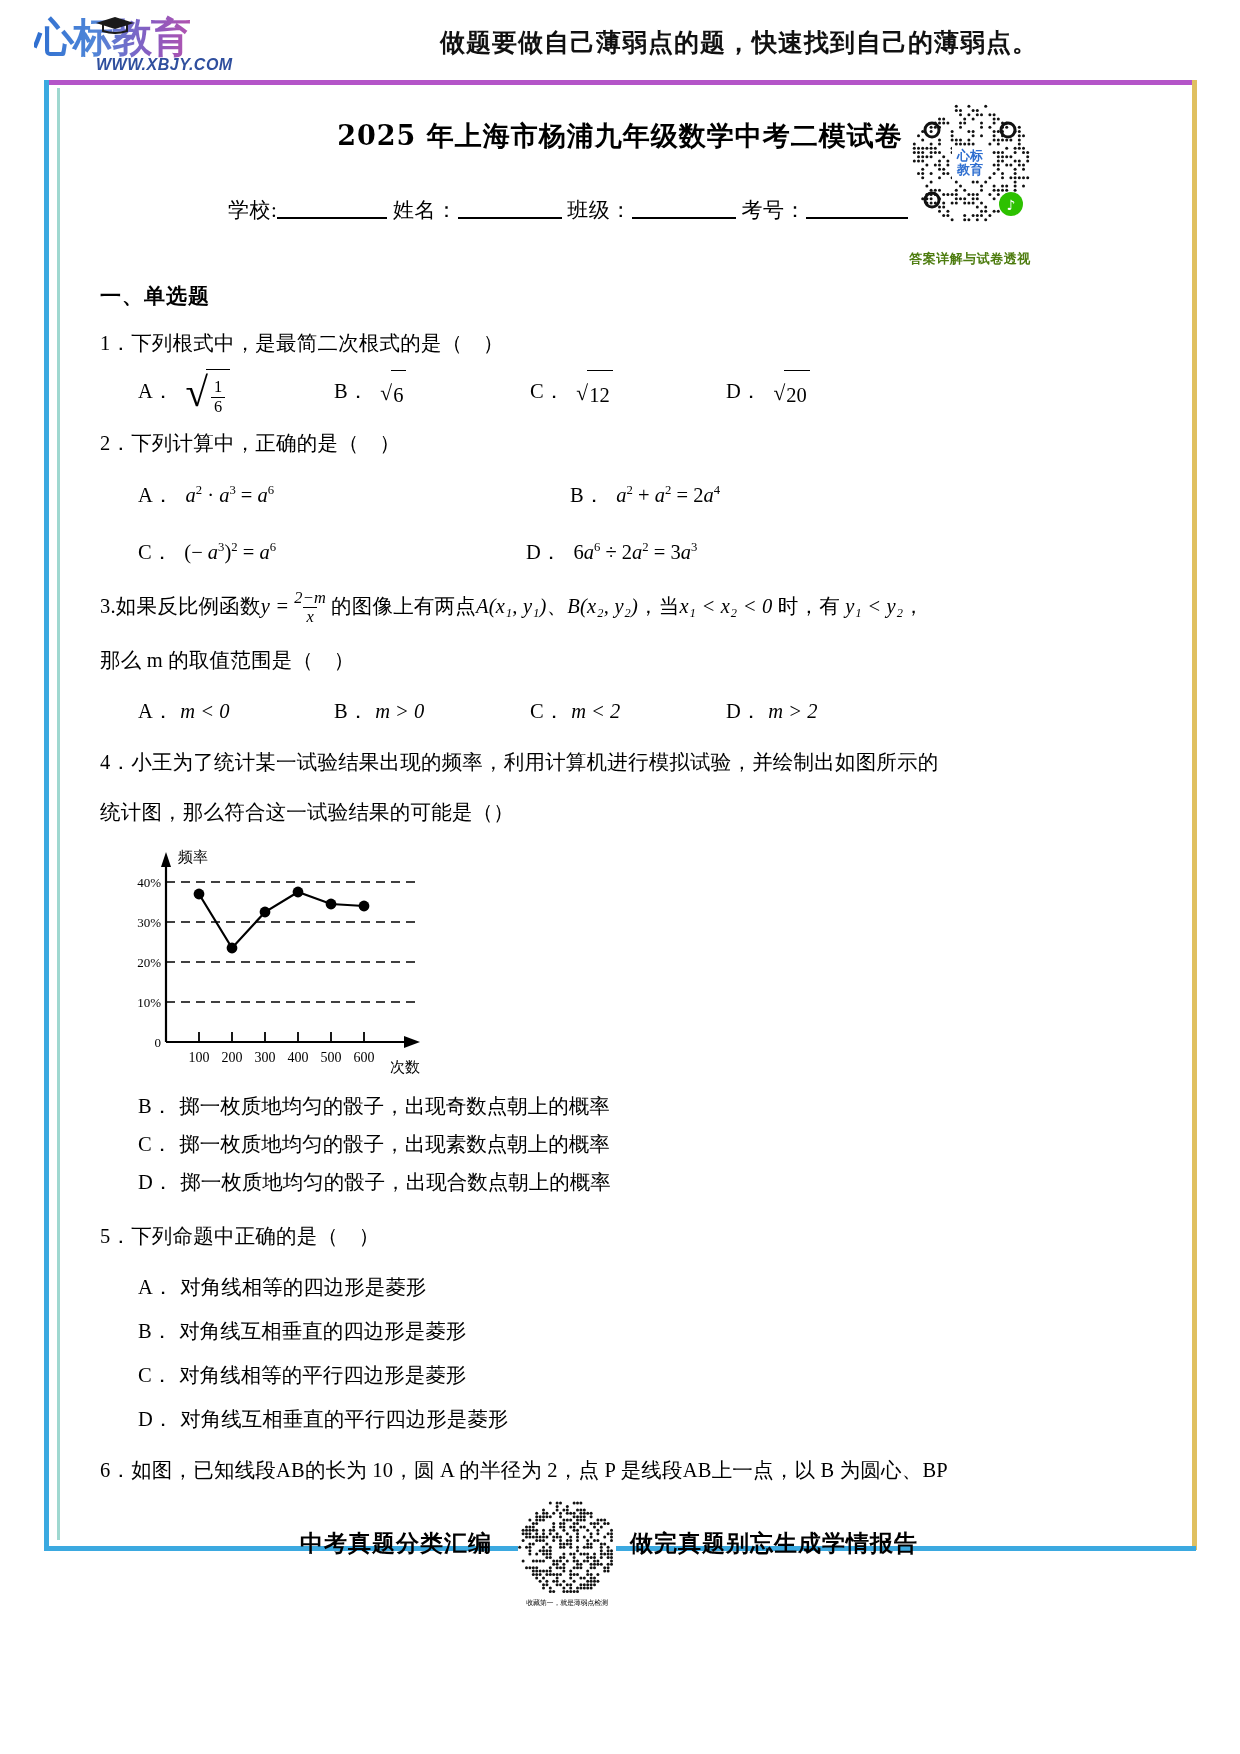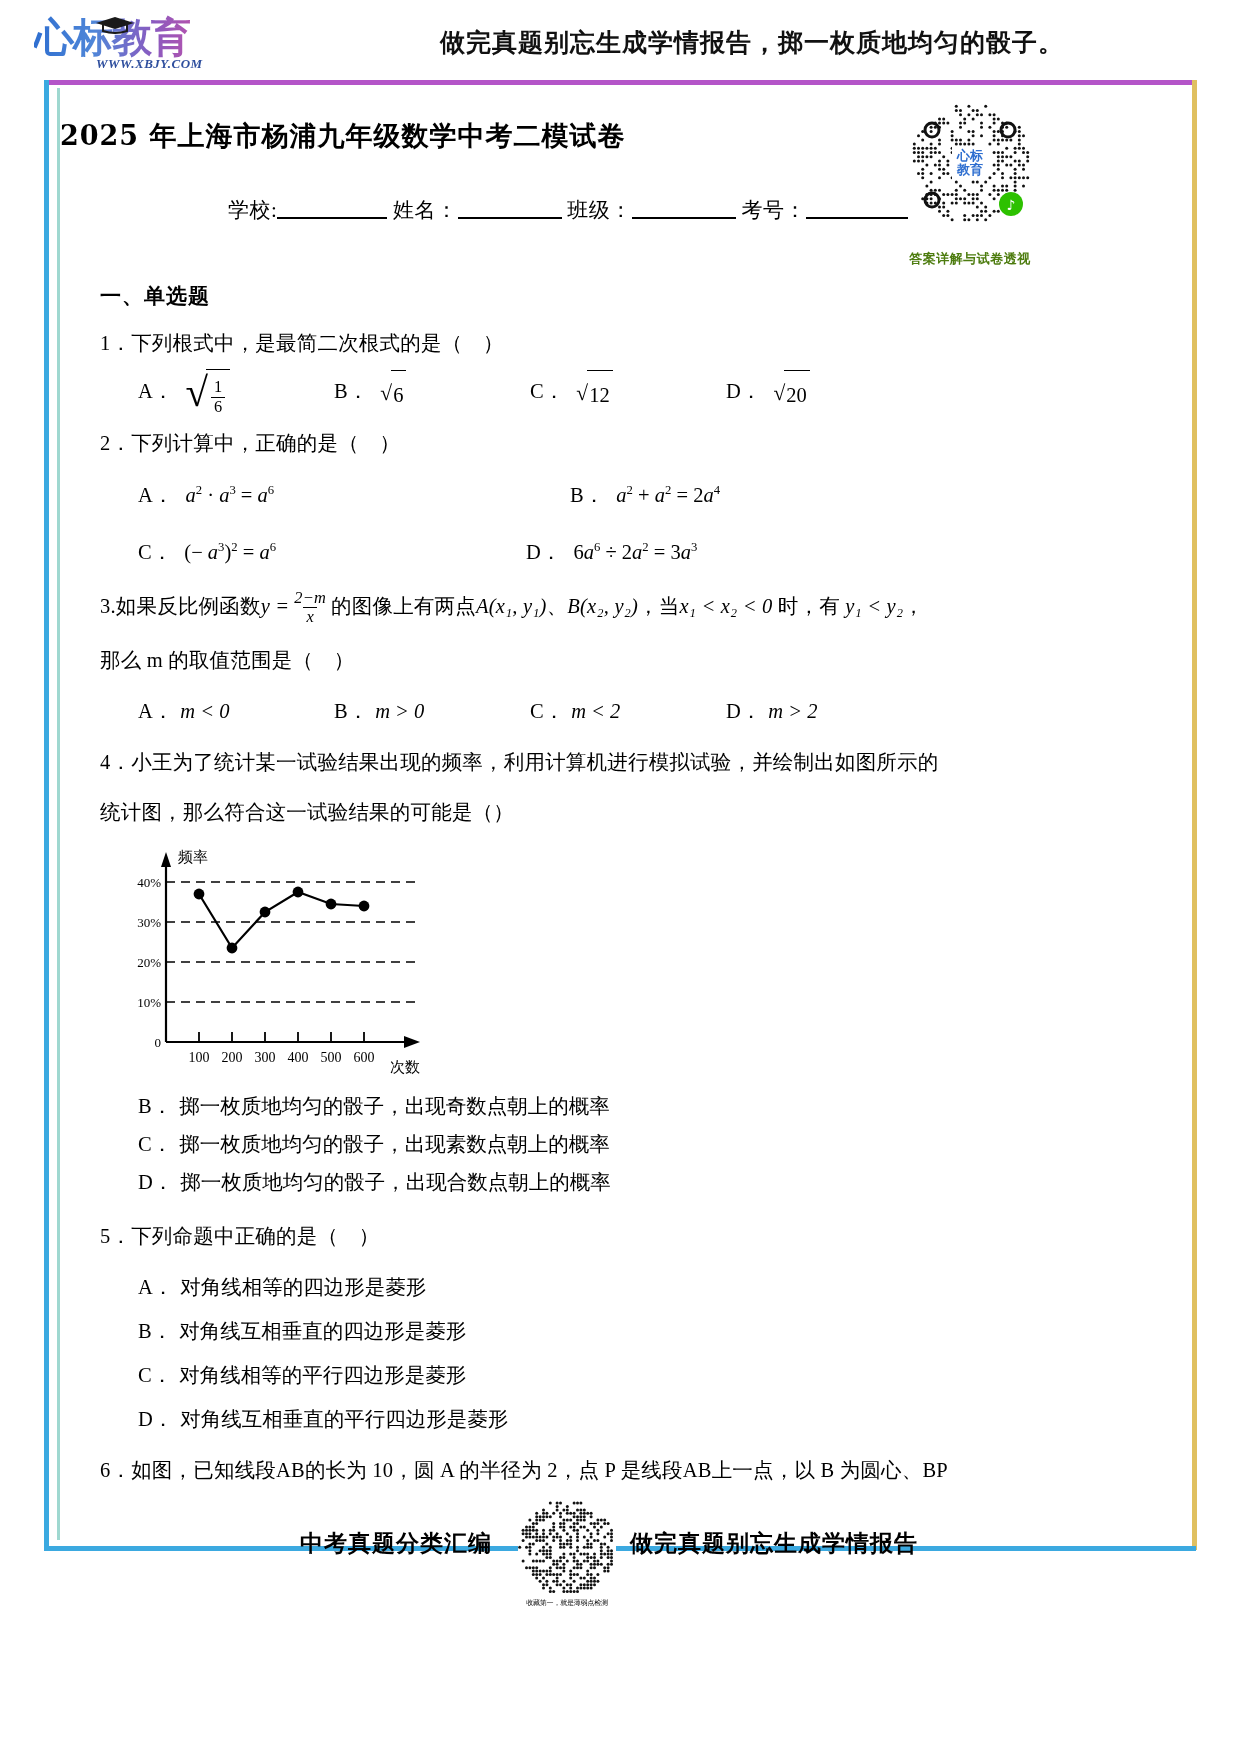--- a/index.html
+++ b/index.html
@@ -36,24 +36,24 @@
     line-height: 46px;
     background: linear-gradient(90deg,#2f6fd0 0%, #4f86d8 35%, #8a5bc0 70%, #c04fa8 100%);
     -webkit-background-clip: text;
     background-clip: text;
     color: transparent;
     white-space: nowrap;
   }
   .logo-url {
     position: absolute;
     left: 62px; top: 42px;
-    font-family: Liberation Serif, serif;
+    font-family: Liberation Sans, sans-serif;
     font-style: italic;
     font-weight: bold;
-    font-size: 13px;
+    font-size: 16px;
     color: #2f4f9e;
     letter-spacing: 0.5px;
     text-align: center;
   }
   .logo-cap {
     position: absolute;
     left: 61px; top: 2px;
     width: 40px; height: 18px;
   }
   .header-slogan {
@@ -99,21 +99,21 @@
     left: 44px; top: 1546px;
     width: 1152px; height: 5px;
     background: #3ba9e0;
   }
 
   
   .paper-title {
     position: absolute;
     left: 60px; top: 118px;
     width: 1120px;
-    text-align: left;
+    text-align: center;
     font-family: "DejaVu Serif", serif;
     font-weight: bold;
     font-size: 27px;
     letter-spacing: 1px;
     color: #000;
   }
   .info-line {
     position: absolute;
     left: 228px; top: 196px;
     font-size: 21px;
@@ -271,21 +271,21 @@
 
 <div class="header">
   <div class="logo-wrap">
     <svg class="logo-cap" viewBox="0 0 40 18">
       <polygon points="20,1 39,7 20,13 1,7" fill="#1a1a1a"></polygon>
       <path d="M8,9 L8,15 Q20,19 32,15 L32,9" fill="none" stroke="#1a1a1a" stroke-width="2"></path>
     </svg>
     <div class="logo-text">心标教育</div>
     <div class="logo-url">WWW.XBJY.COM</div>
   </div>
-  <div class="header-slogan">做完真题别忘生成学情报告，掷一枚质地均匀的骰子。</div>
+  <div class="header-slogan">做题要做自己薄弱点的题，快速找到自己的薄弱点。</div>
 </div>
 
 <div class="frame-top"></div>
 <div class="frame-left-outer"></div>
 <div class="frame-left-inner"></div>
 <div class="frame-right"></div>
 <div class="frame-bottom"></div>
 
 <div class="paper-title">2025 年上海市杨浦九年级数学中考二模试卷</div>
 

